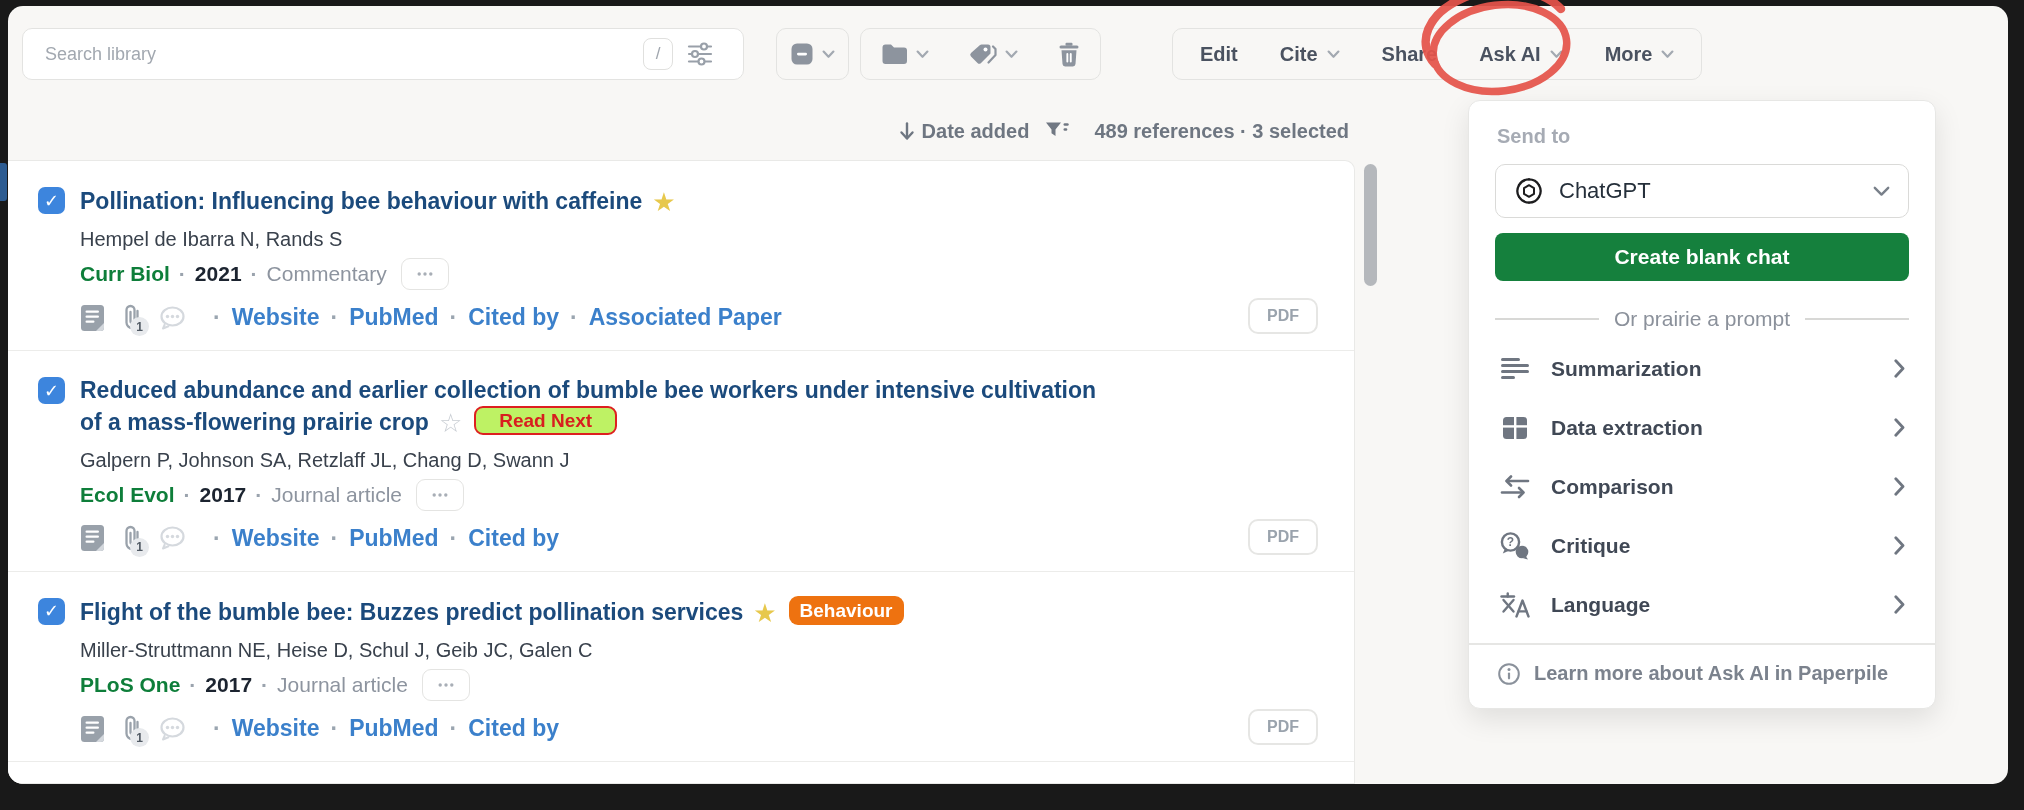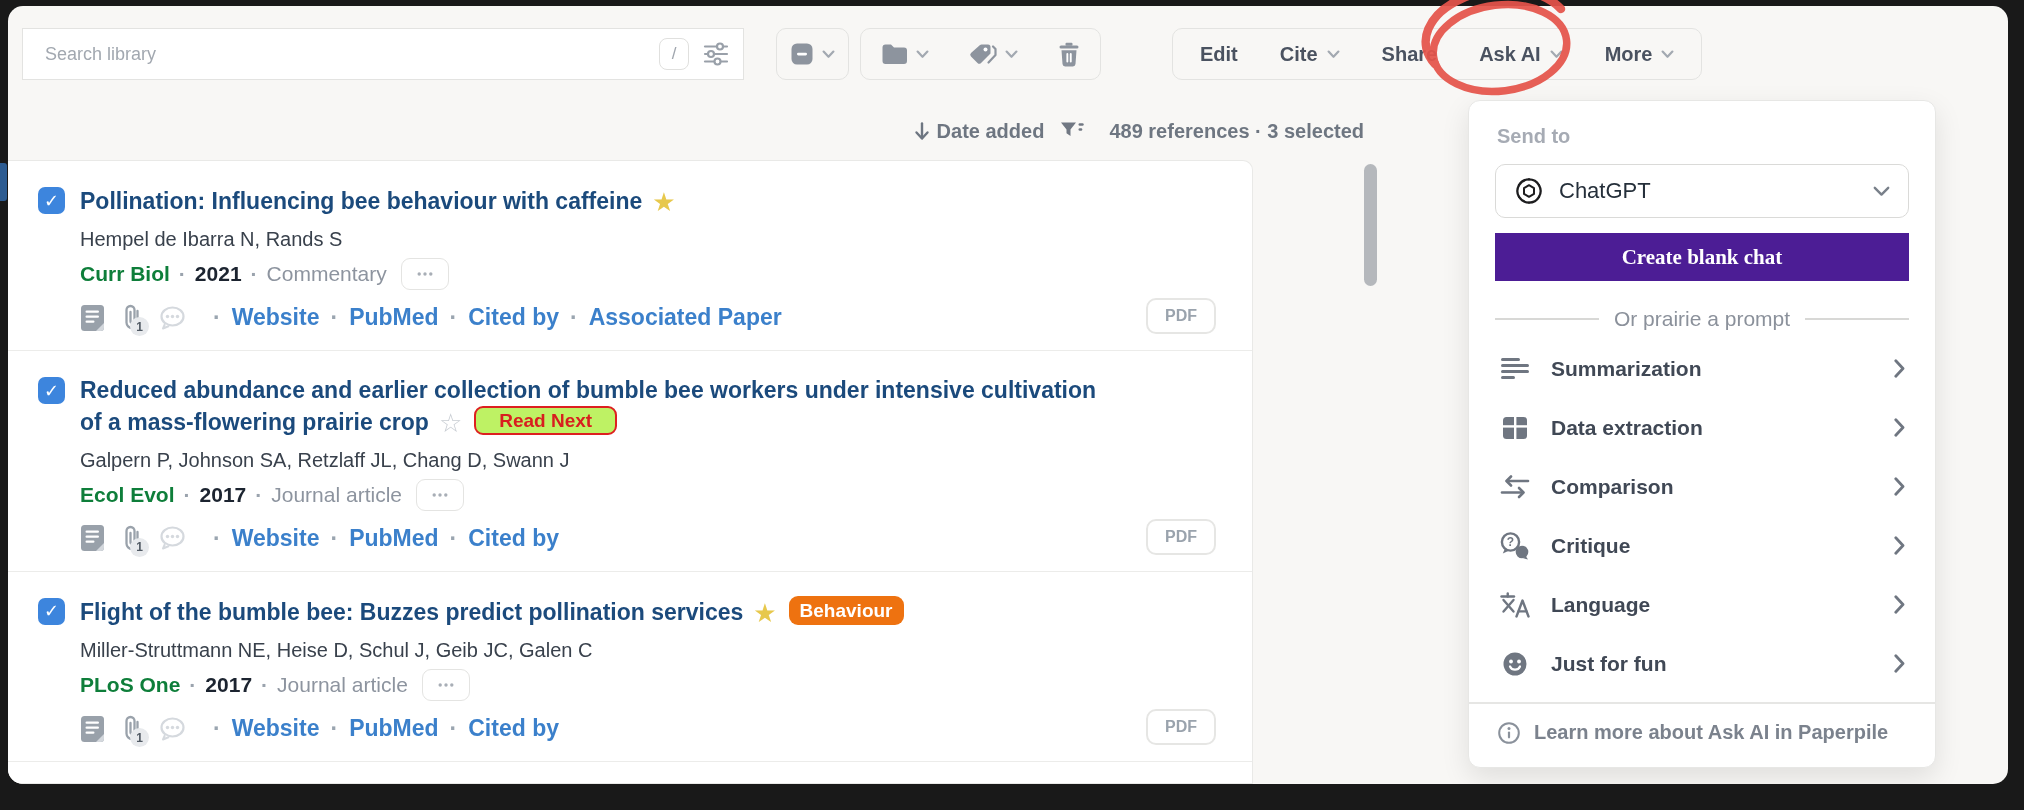--- a/index.html
+++ b/index.html
@@ -9,22 +9,22 @@
     font-family:"Liberation Sans","DejaVu Sans",sans-serif;
     -webkit-font-smoothing:antialiased;
   }
   .window{
     position:absolute;left:8px;top:6px;width:2000px;height:778px;
     background:#f8f7f5;border-radius:15px;overflow:hidden;
   }
   
   .searchbox{
     position:absolute;left:14px;top:22px;width:722px;height:52px;box-sizing:border-box;
-    background:#fff;border:1.5px solid #e3e3e1;border-radius:0;
-    display:flex;align-items:center;padding:0 14px 0 20px;gap:14px;
+    background:#fff;border:1.5px solid #e3e3e1;border-radius:10px;
+    display:flex;align-items:center;padding:0 30px 0 20px;gap:14px;
   }
   .searchbox input{
     flex:1;border:none;outline:none;font:18px "Liberation Sans",sans-serif;color:#3c434d;background:transparent;
   }
   .searchbox input::placeholder{color:#a2a8b0;}
   .kbd-slash{
     width:30px;height:32px;box-sizing:border-box;border:1.5px solid #e0e0de;border-radius:8px;
     color:#a0a6ae;font-size:17px;display:flex;align-items:center;justify-content:center;
   }
   .tb-group{
@@ -38,27 +38,27 @@
   .g3{left:1164px;padding:0 6px;}
   .tb-btn{
     display:flex;align-items:center;gap:9px;padding:0 21px;height:100%;
     font-size:20px;font-weight:600;color:#4a5260;cursor:pointer;
   }
   .icon-btn{display:flex;align-items:center;gap:8px;cursor:pointer;}
   
   .list-header{
     position:absolute;left:0;top:104px;width:1341px;height:42px;
     display:flex;align-items:center;justify-content:flex-end;gap:16px;
-    font-size:20px;font-weight:600;color:#6e7681;margin-left:15px;
+    font-size:20px;font-weight:600;color:#6e7681;
   }
   .sort-btn{display:flex;align-items:center;gap:7px;cursor:pointer;}
   .count-wrap{display:flex;align-items:center;gap:25px;}
   
   .card{
-    position:absolute;left:0;top:154px;width:1245px;height:624px;box-sizing:border-box;
+    position:absolute;left:0;top:154px;width:1347px;height:624px;box-sizing:border-box;
     background:#fff;border:1px solid #e9e9e7;border-left:none;border-radius:0 10px 0 0;
     overflow:hidden;
   }
   .ref-row{position:relative;padding:24px 150px 18px 72px;border-bottom:1.5px solid #ececea;}
   .checkbox{
     position:absolute;left:30px;top:26px;width:27px;height:27px;border-radius:7px;box-sizing:border-box;
     display:flex;align-items:center;justify-content:center;cursor:pointer;
   }
   .checkbox.checked{background:#3d85dd;}
   .checkbox.checked::after{content:"✓";color:#fff;font-size:18px;font-weight:700;}
@@ -104,22 +104,22 @@
     padding:24px 26px 0 26px;
   }
   .send-to{font-size:20px;font-weight:700;color:#a6abb4;margin:0 0 16px 2px;}
   .provider-select{
     height:54px;box-sizing:border-box;border:1.5px solid #dadad8;border-radius:10px;
     display:flex;align-items:center;padding:0 18px;gap:15px;cursor:pointer;background:#fff;
   }
   .provider-name{font-size:22px;color:#252f3a;flex:1;}
   .create-btn{
     margin-top:15px;height:48px;border:none;width:100%;
-    background:#4c1d95;border-radius:0;color:#fff;font-size:21px;font-weight:700;
-    font-family:Liberation Serif, serif;display:flex;align-items:center;justify-content:center;cursor:pointer;
+    background:#15803d;border-radius:8px;color:#fff;font-size:21px;font-weight:700;
+    font-family:Liberation Sans, sans-serif;display:flex;align-items:center;justify-content:center;cursor:pointer;
   }
   .divider-label{display:flex;align-items:center;gap:15px;margin:26px 0 8px 0;}
   .divider-label .line{flex:1;height:1.5px;background:#d8d8d6;}
   .divider-label .dl-text{font-size:21px;color:#8b919b;}
   .prompt-item{height:59px;display:flex;align-items:center;gap:21px;padding:0 4px;cursor:pointer;}
   .p-icon{width:31px;display:flex;justify-content:center;}
   .p-label{font-size:21px;font-weight:600;color:#404855;flex:1;}
   .panel-hr{height:1.5px;background:#e6e6e4;margin:9px -26px 0 -26px;}
   .panel-footer{display:flex;align-items:center;gap:13px;padding:17px 2px 22px 2px;
     font-size:20px;font-weight:600;color:#7b828d;cursor:pointer;}
@@ -504,34 +504,20 @@
                 <path d="M16.5 24.5 L22.5 8.5 L28.5 24.5"></path>
                 <path d="M18.6 19.4 H26.4"></path>
               </g>
             </svg>
           </span>
     <span class="p-label">Language</span>
     <svg width="11" height="19" viewBox="0 0 11 19">
             <path d="M1.8 1.8 L9 9.5 L1.8 17.2" stroke="#6f7681" stroke-width="2.8" fill="none" stroke-linecap="round" stroke-linejoin="round"></path>
           </svg>
   </div>
-        <div class="prompt-item">
-    <span class="p-icon">
-            <svg width="26" height="26" viewBox="0 0 26 26">
-              <circle cx="13" cy="13" r="11.5" fill="#6f7681"></circle>
-              <circle cx="9" cy="10.5" r="1.9" fill="#fff"></circle>
-              <circle cx="17" cy="10.5" r="1.9" fill="#fff"></circle>
-              <path d="M8 15.5 a5.5 5.5 0 0 0 10 0" stroke="#fff" stroke-width="2.2" fill="none" stroke-linecap="round"></path>
-            </svg>
-          </span>
-    <span class="p-label">Just for fun</span>
-    <svg width="11" height="19" viewBox="0 0 11 19">
-            <path d="M1.8 1.8 L9 9.5 L1.8 17.2" stroke="#6f7681" stroke-width="2.8" fill="none" stroke-linecap="round" stroke-linejoin="round"></path>
-          </svg>
-  </div>
       </div>
     <div class="panel-hr"></div>
     <div class="panel-footer">
       <svg width="24" height="24" viewBox="0 0 24 24">
           <circle cx="12" cy="12" r="9.8" stroke="#8a919b" stroke-width="2" fill="none"></circle>
           <circle cx="12" cy="7.6" r="1.5" fill="#8a919b"></circle>
           <rect x="10.9" y="10.4" width="2.2" height="7" rx="1.1" fill="#8a919b"></rect>
         </svg>
       <span>Learn more about Ask AI in Paperpile</span>
     </div>

